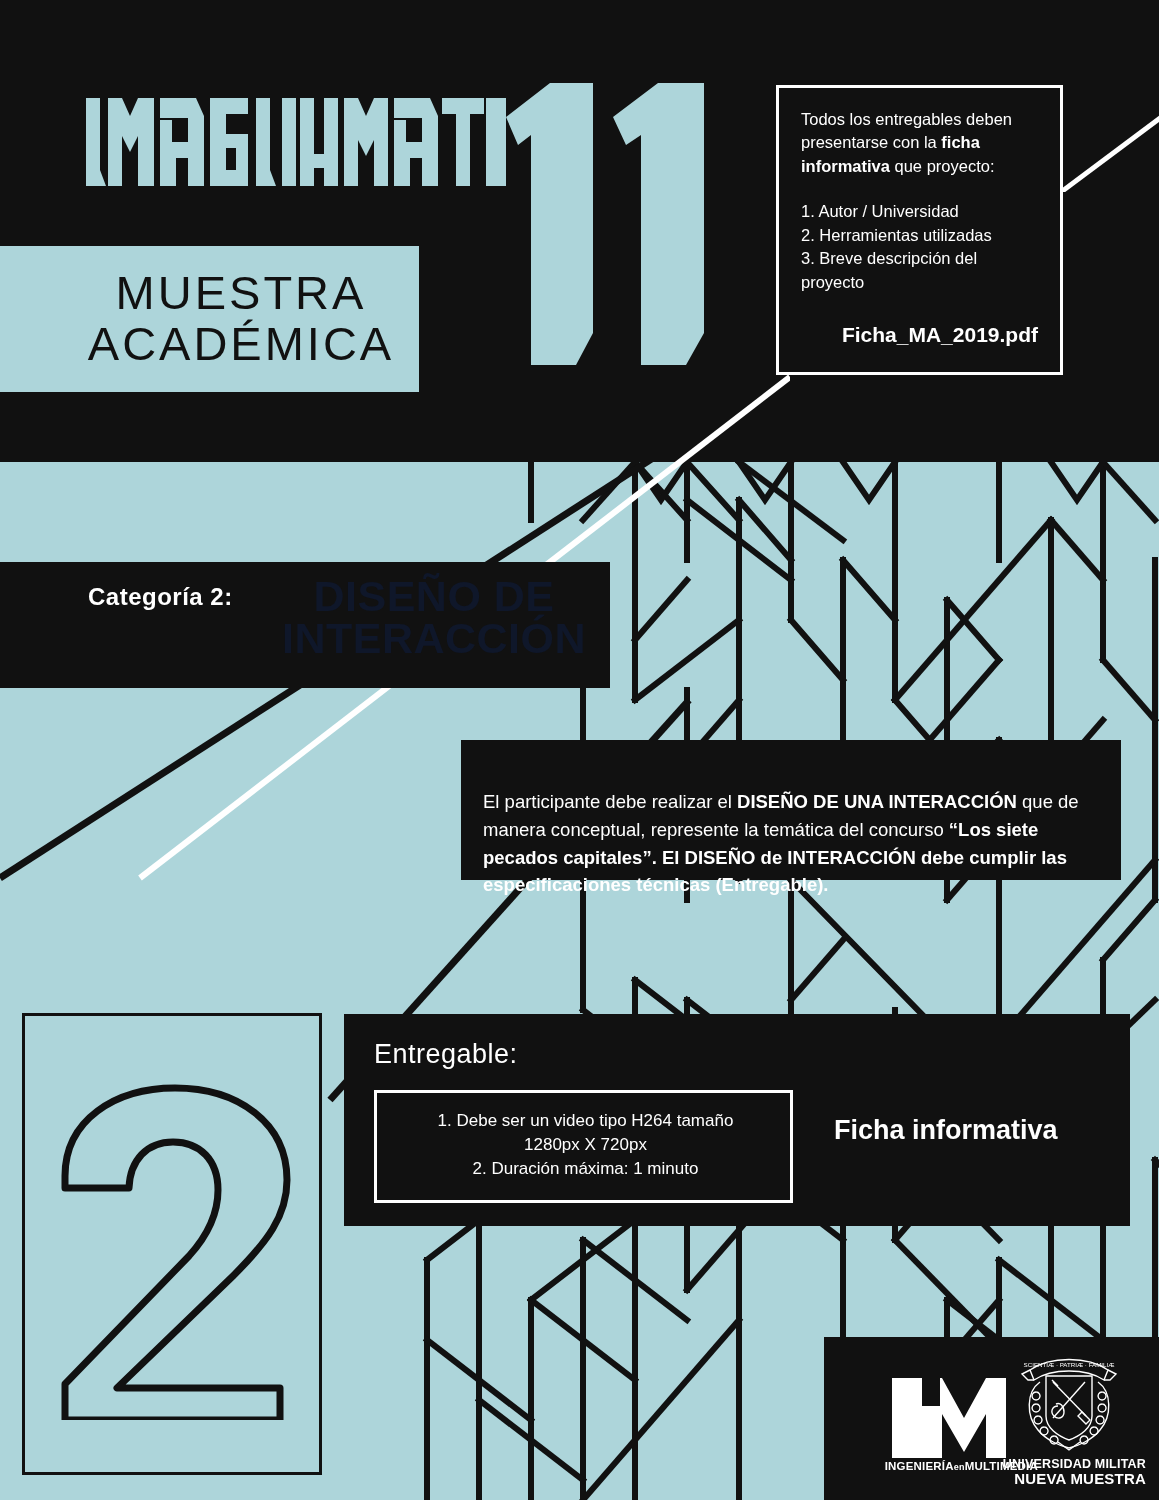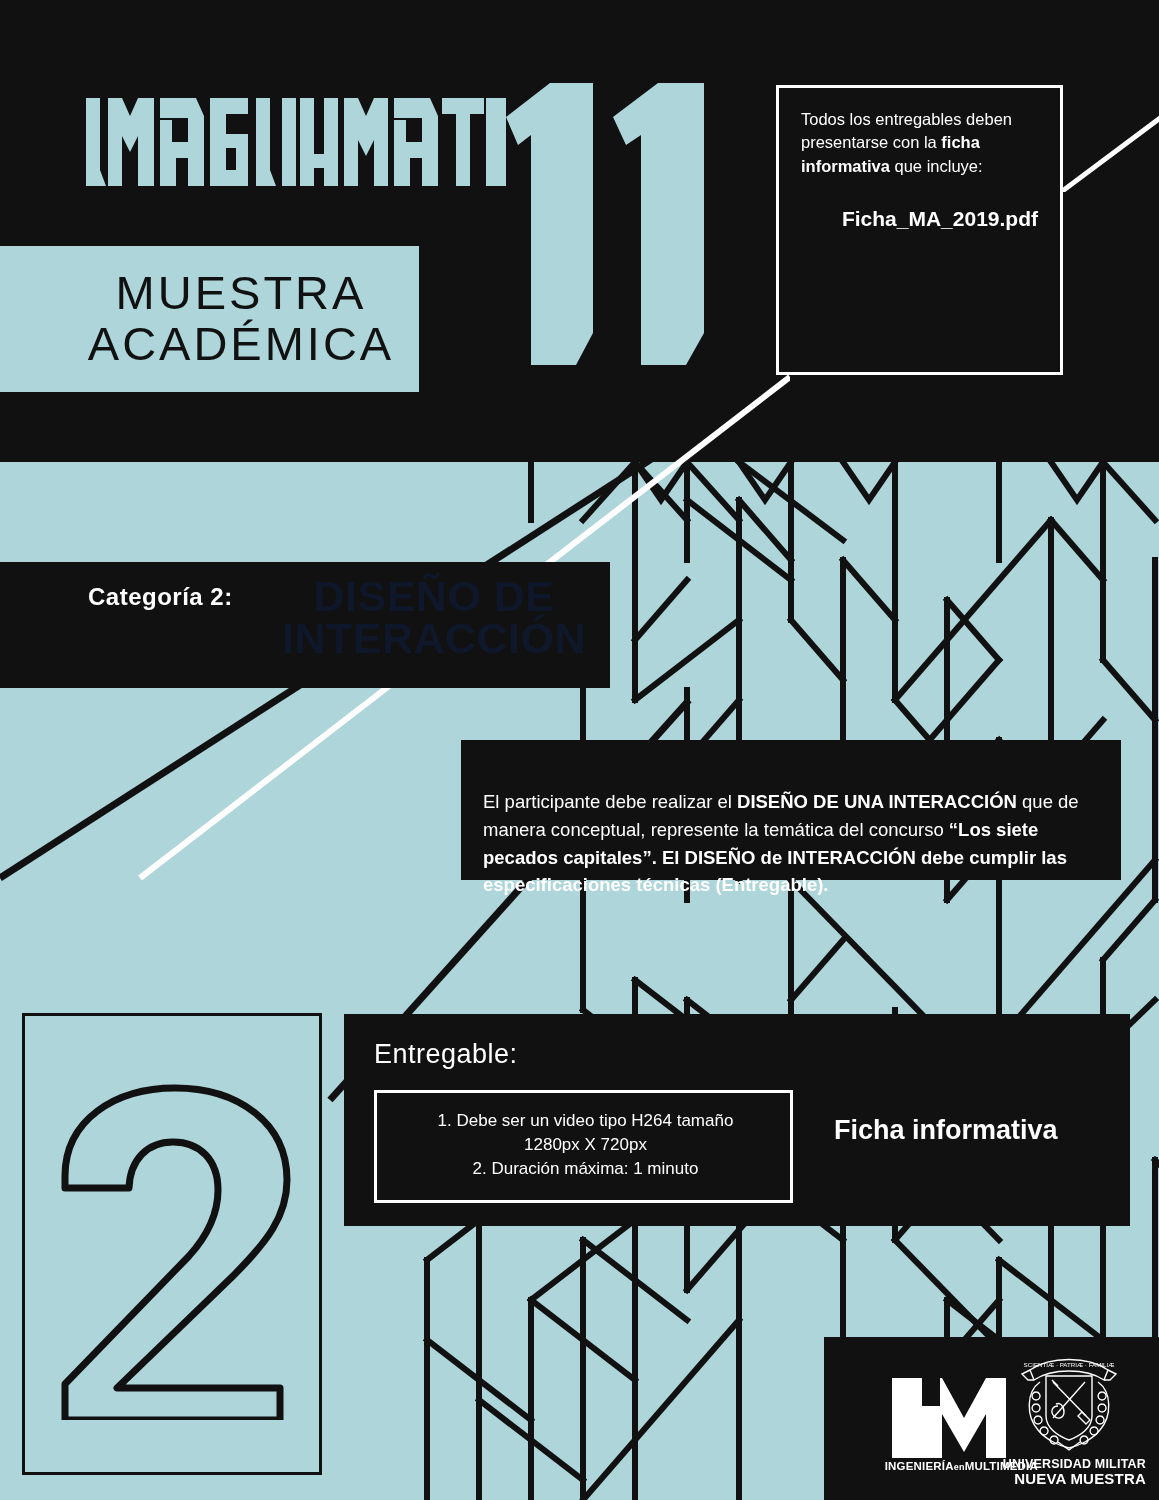--- a/index.html
+++ b/index.html
@@ -257,21 +257,26 @@
   </svg>
 
   <div class="muestra-box">
     <div class="muestra-text">
       <span>MUESTRA</span>
       <span>ACADÉMICA</span>
     </div>
   </div>
 
   <div class="info-box">
-    <p><span>Todos los entregables deben presentarse con la </span><span class="b">ficha informativa</span><span> que incluye:</span></p>
+    <p><span>Todos los entregables deben presentarse con la </span><span class="b">ficha informativa</span><span> que proyecto:</span></p>
+    <p class="list">
+      <span>1. Autor / Universidad</span><br>
+      <span>2. Herramientas utilizadas</span><br>
+      <span>3. Breve descripción del proyecto</span>
+    </p>
     <p class="ficha-file">Ficha_MA_2019.pdf</p>
   </div>
 
   <svg class="line-right" viewBox="0 0 110 82" width="110" height="82">
     <path d="M0 82 L110 0" stroke="#ffffff" stroke-width="5" fill="none"></path>
   </svg>
 
   <svg class="line-diag" viewBox="0 0 790 520" width="790" height="520">
     <path d="M790 7 L140 508" stroke="#ffffff" stroke-width="6" fill="none"></path>
   </svg>

